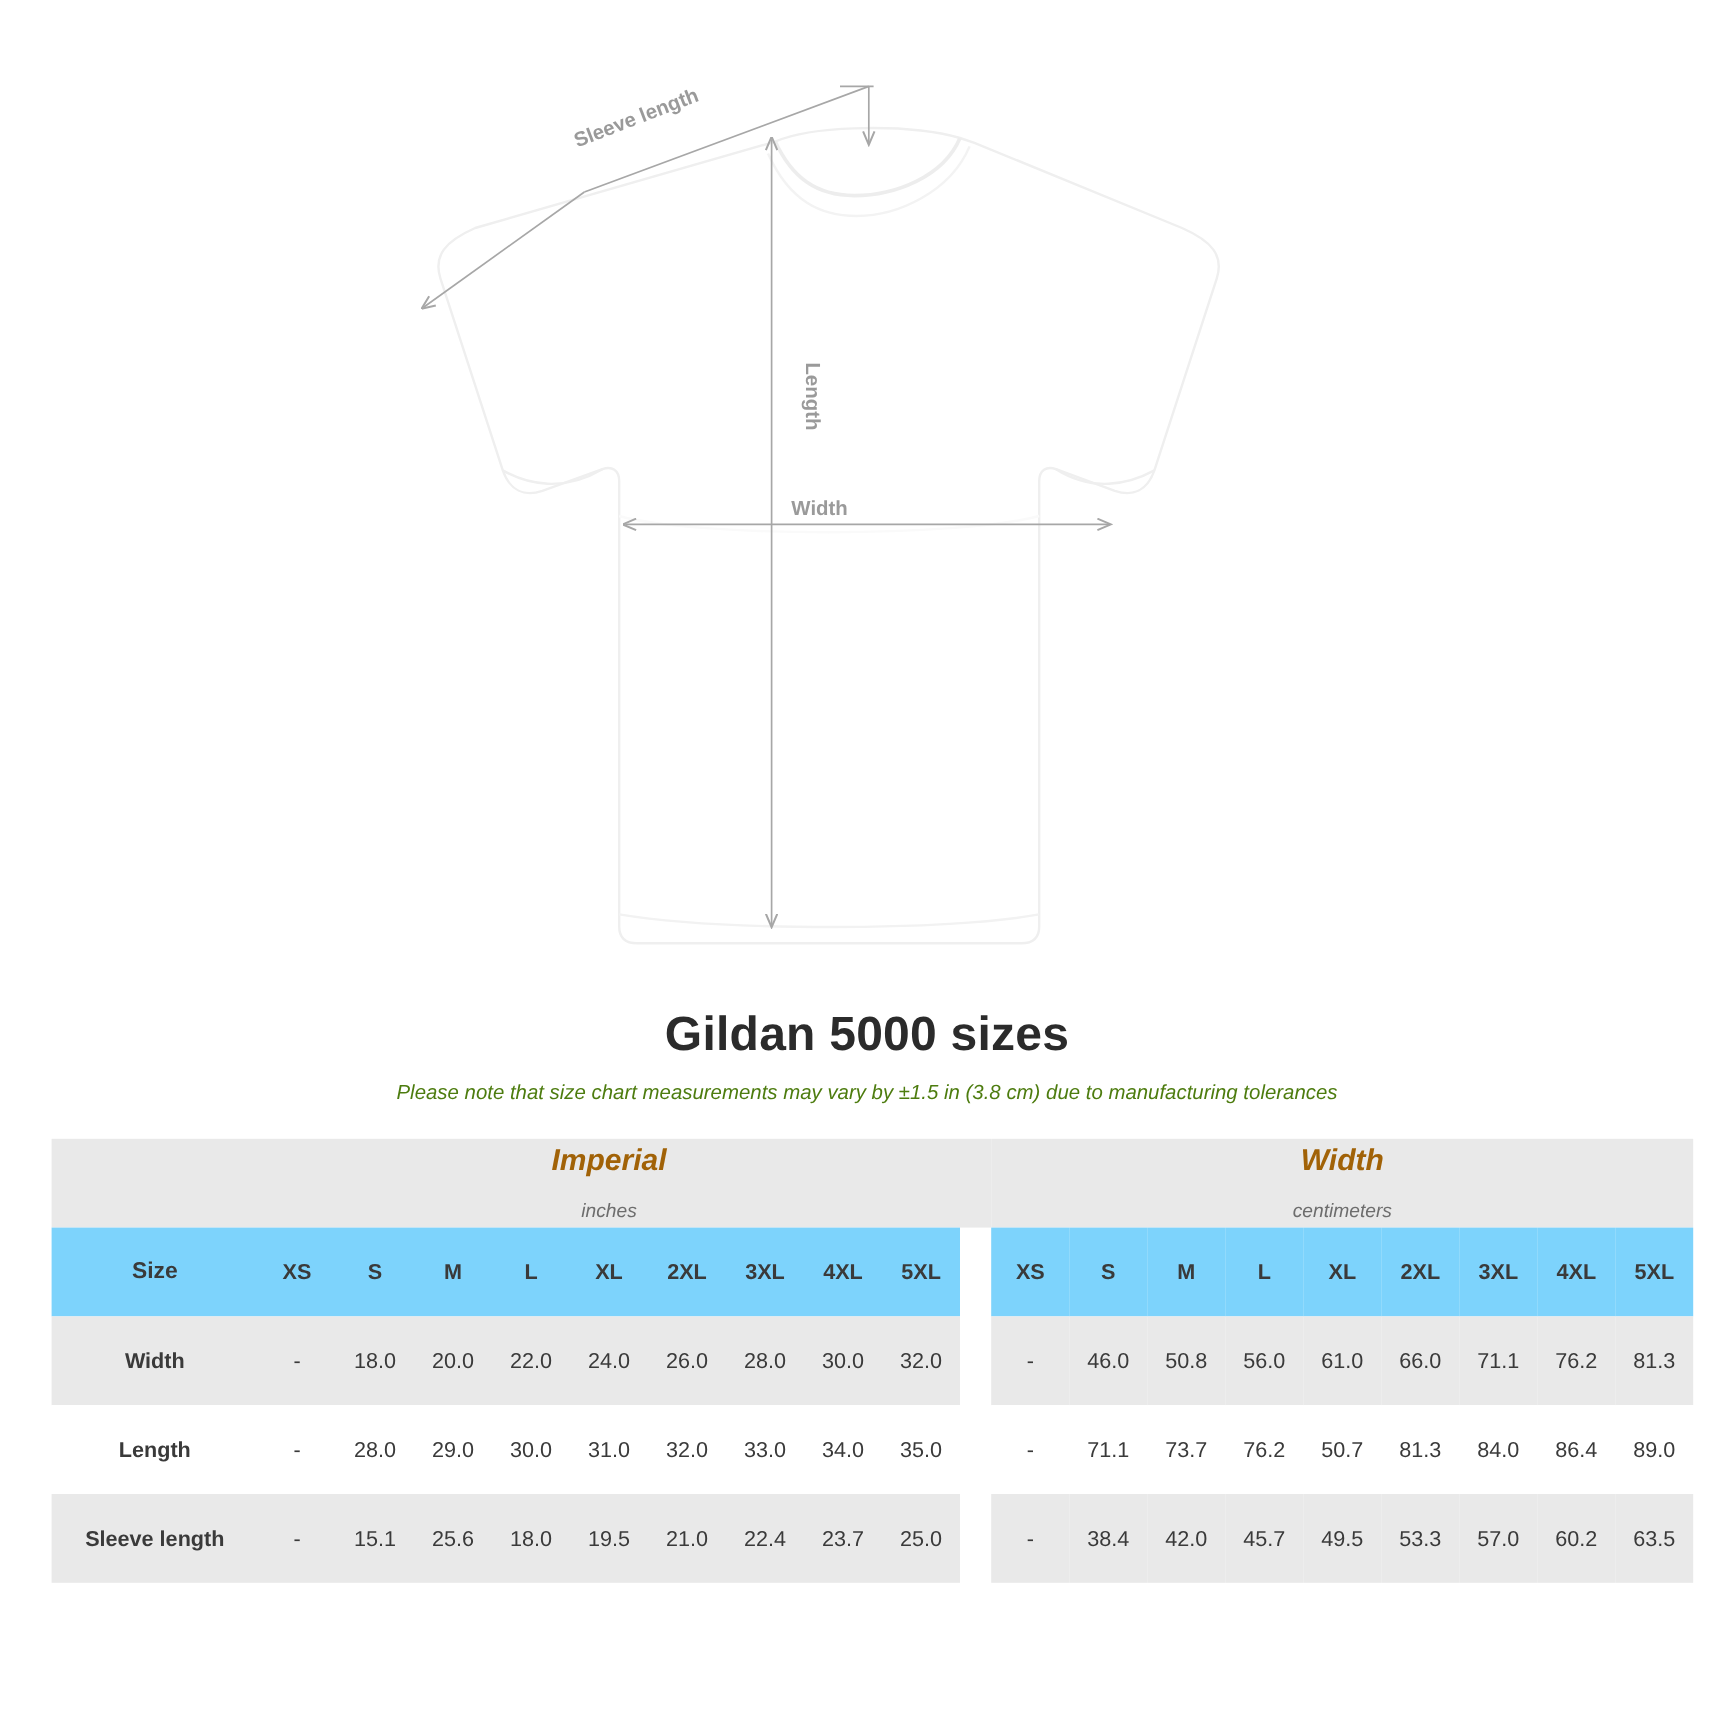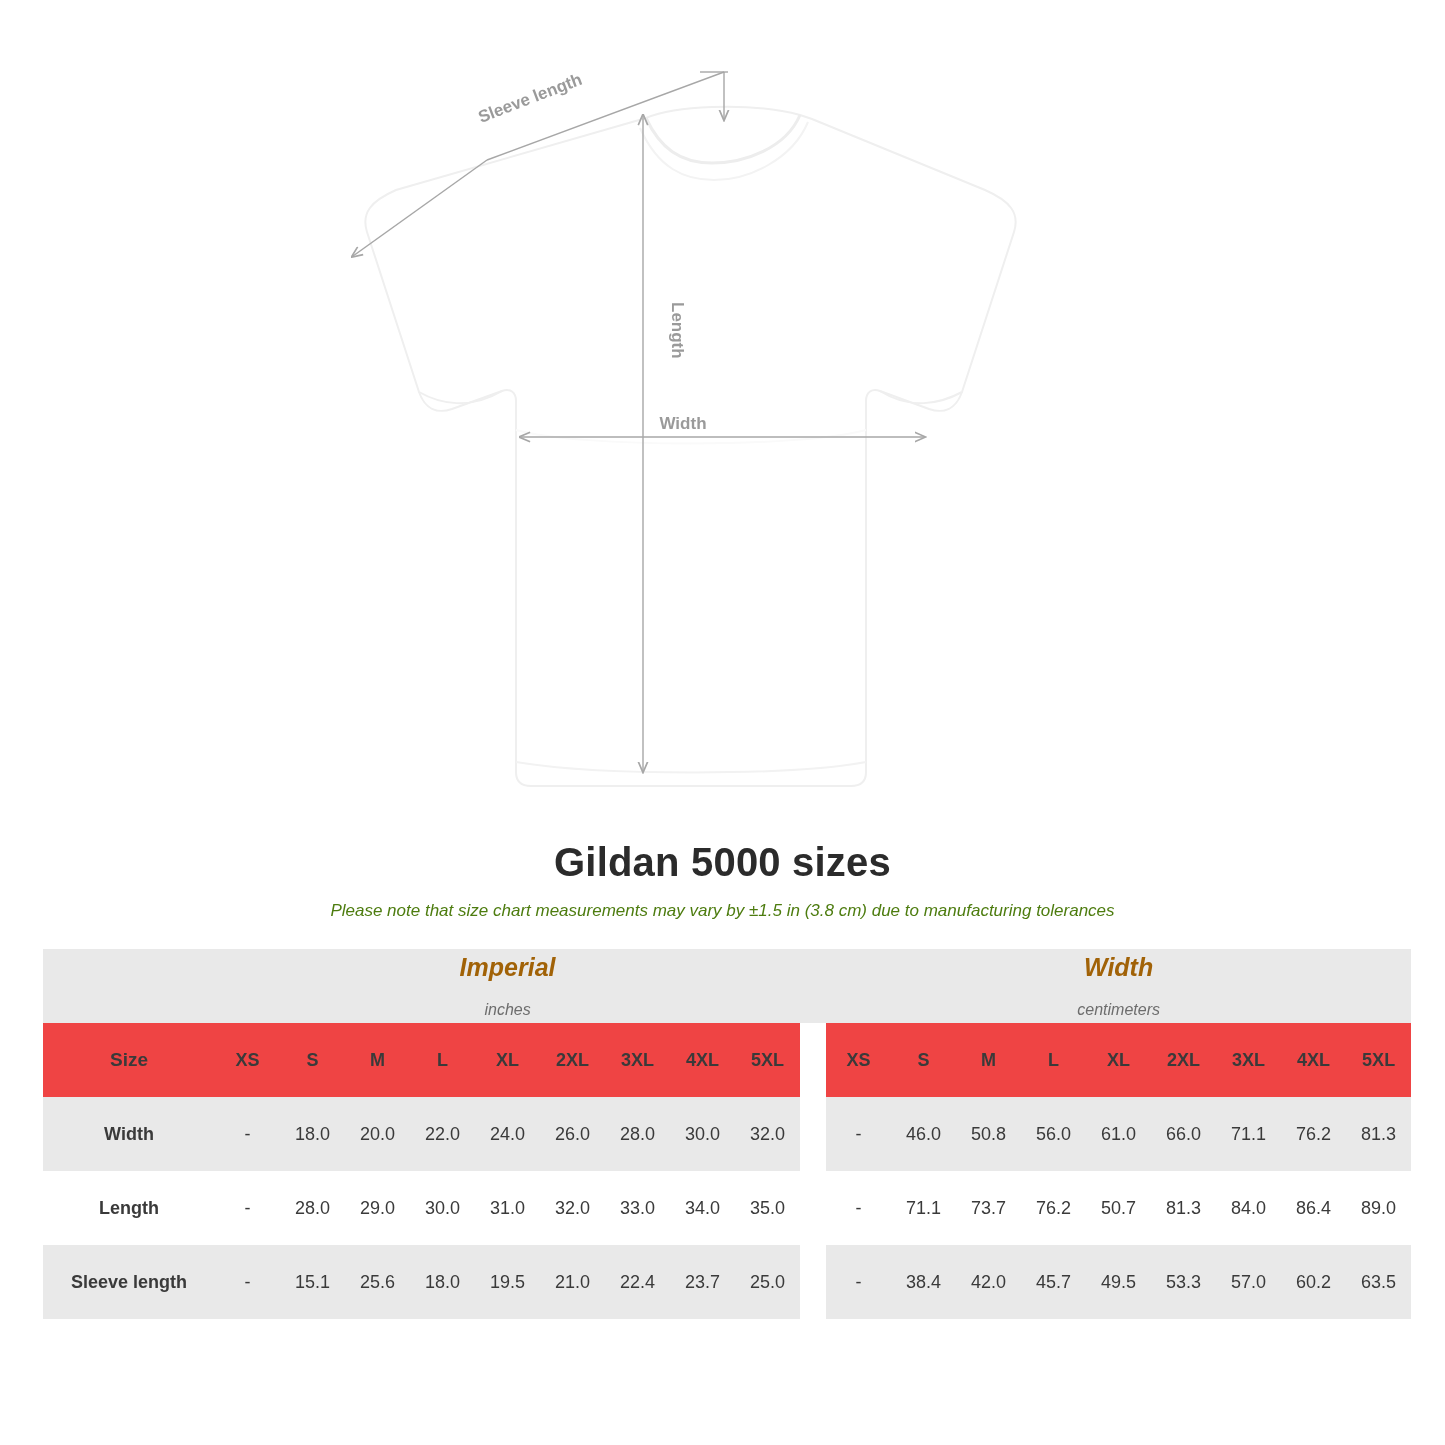--- a/index.html
+++ b/index.html
@@ -81,21 +81,21 @@
     line-height: 1.15;
   }
   .unit-sub {
     font-size: 16px;
     font-style: italic;
     color: #6d6d6d;
     display: block;
     margin-top: 20px;
   }
   .hdr-row td {
-    background: #ef4444;
+    background: #7dd3fc;
     font-size: 19px;
     color: #3a3a3a;
     height: 80px;
   }
   .hdr-row td.rowlabel {
     font-weight: bold;
     font-size: 19px;
   }
   .hdr-row td.sizecell {
     font-weight: bold;

